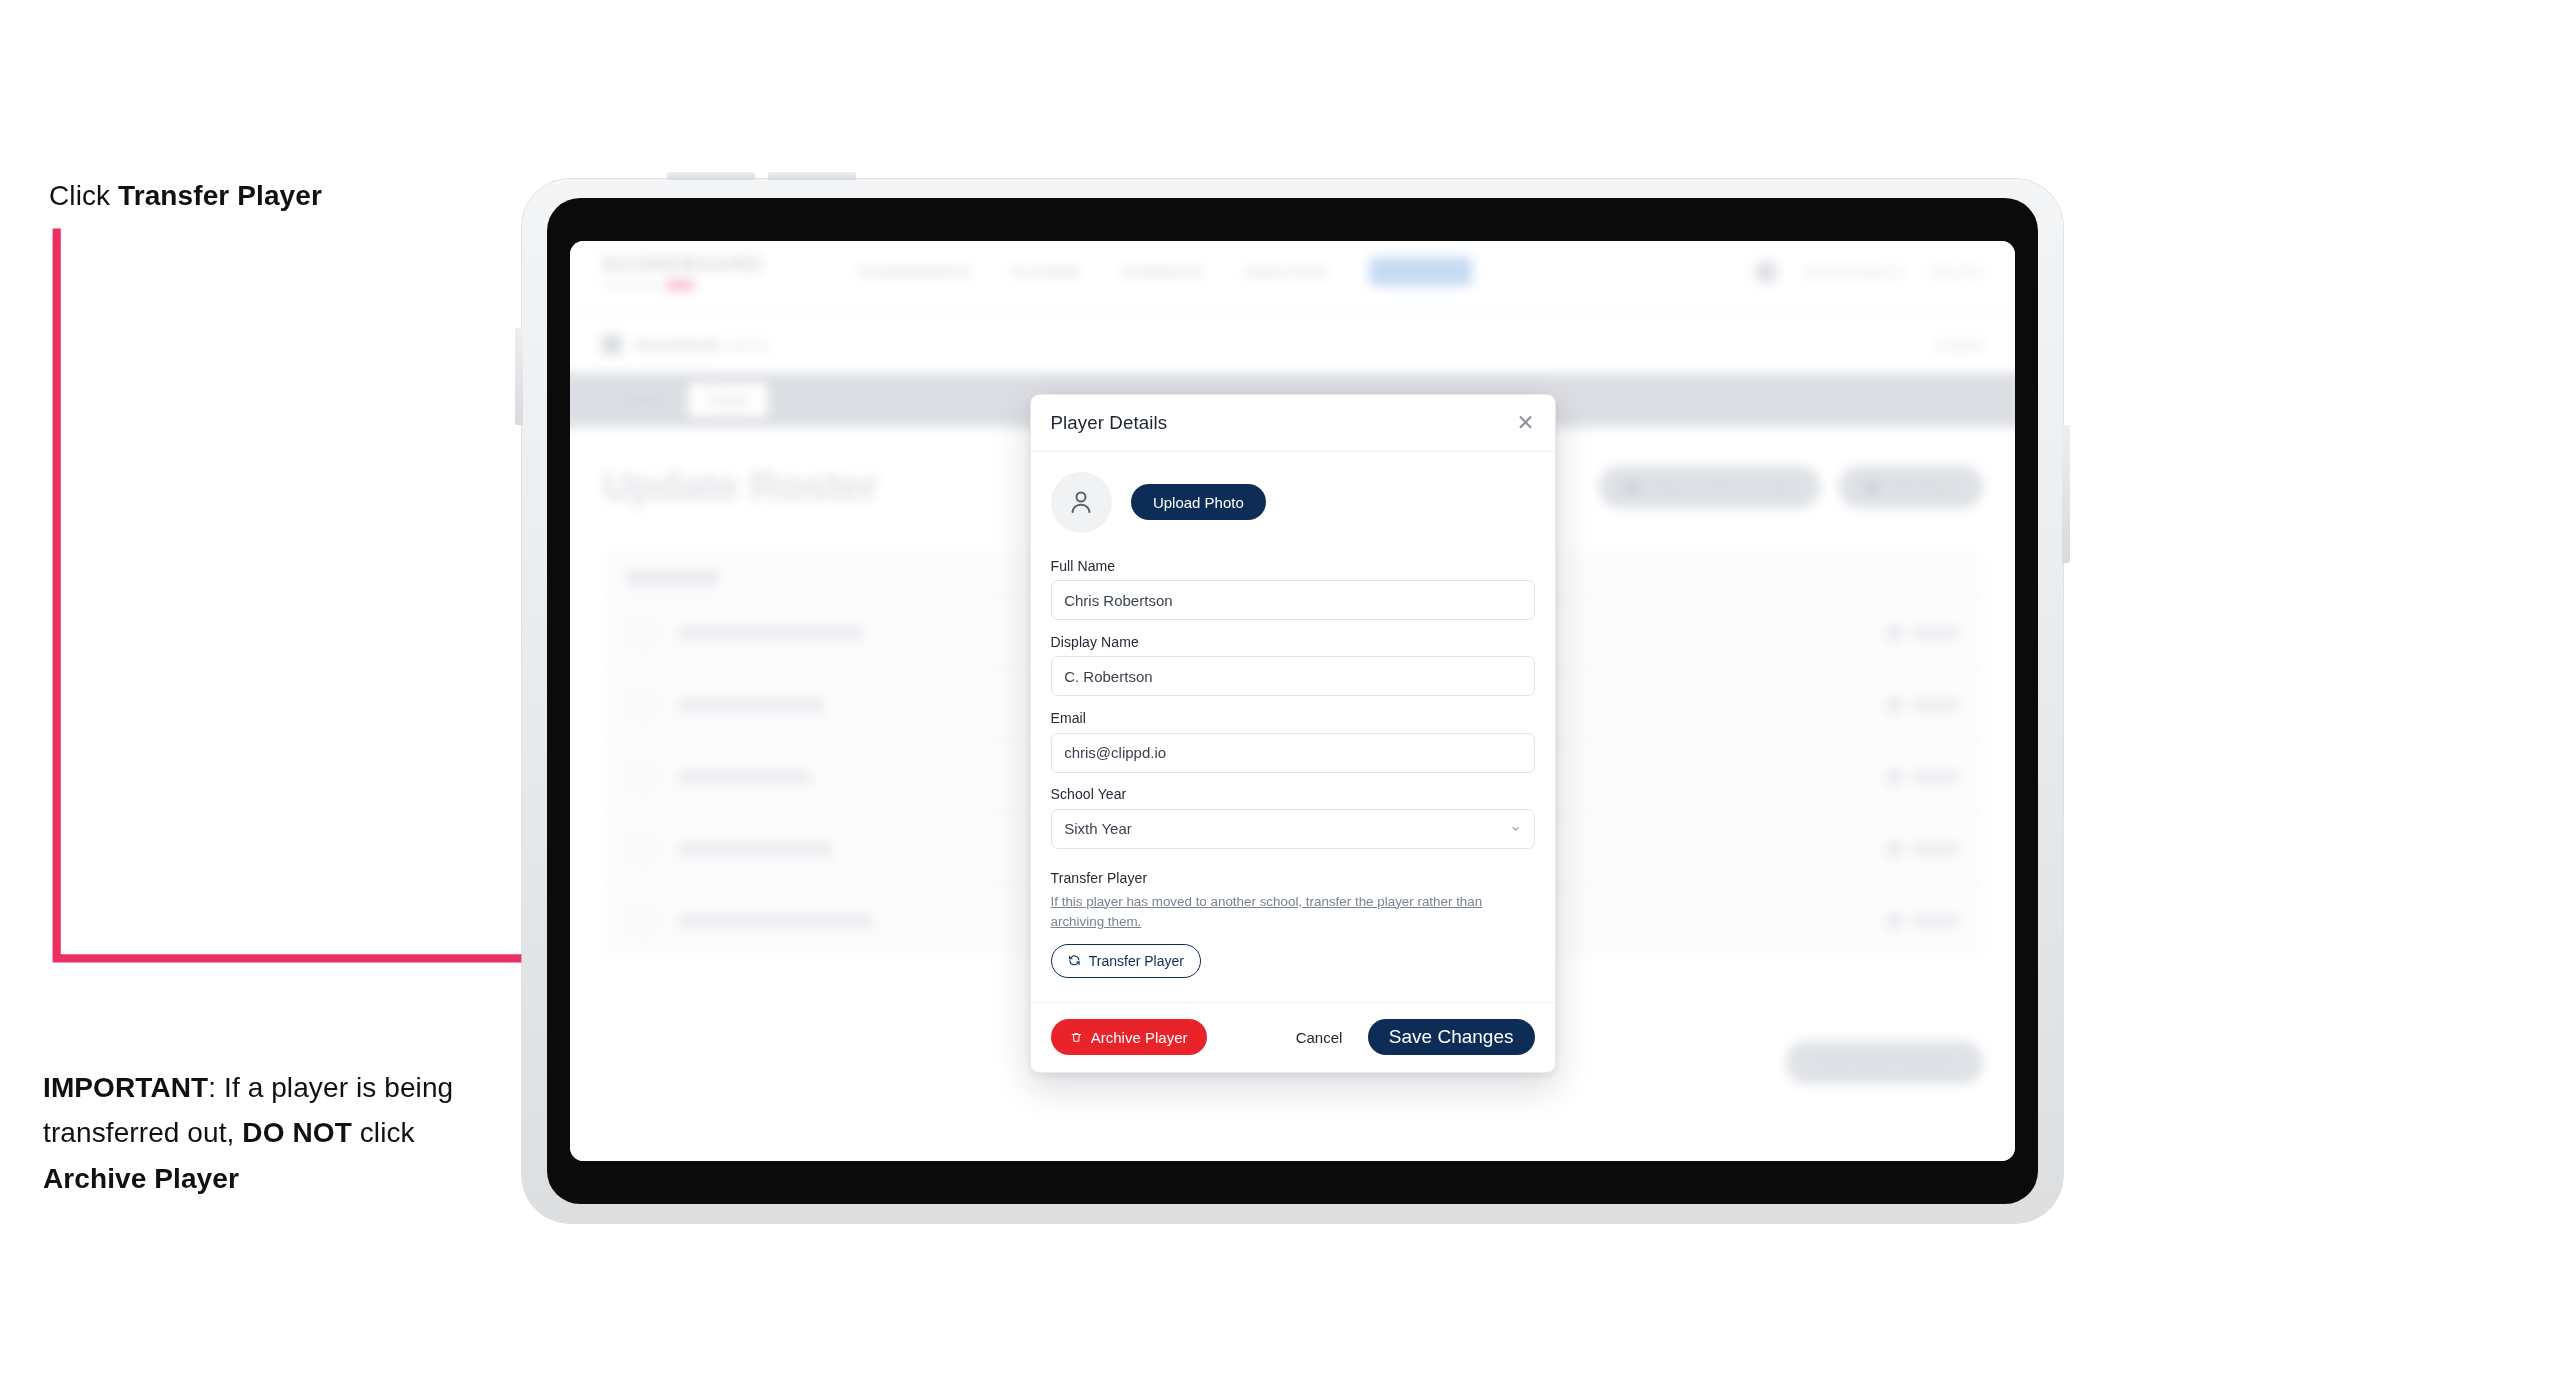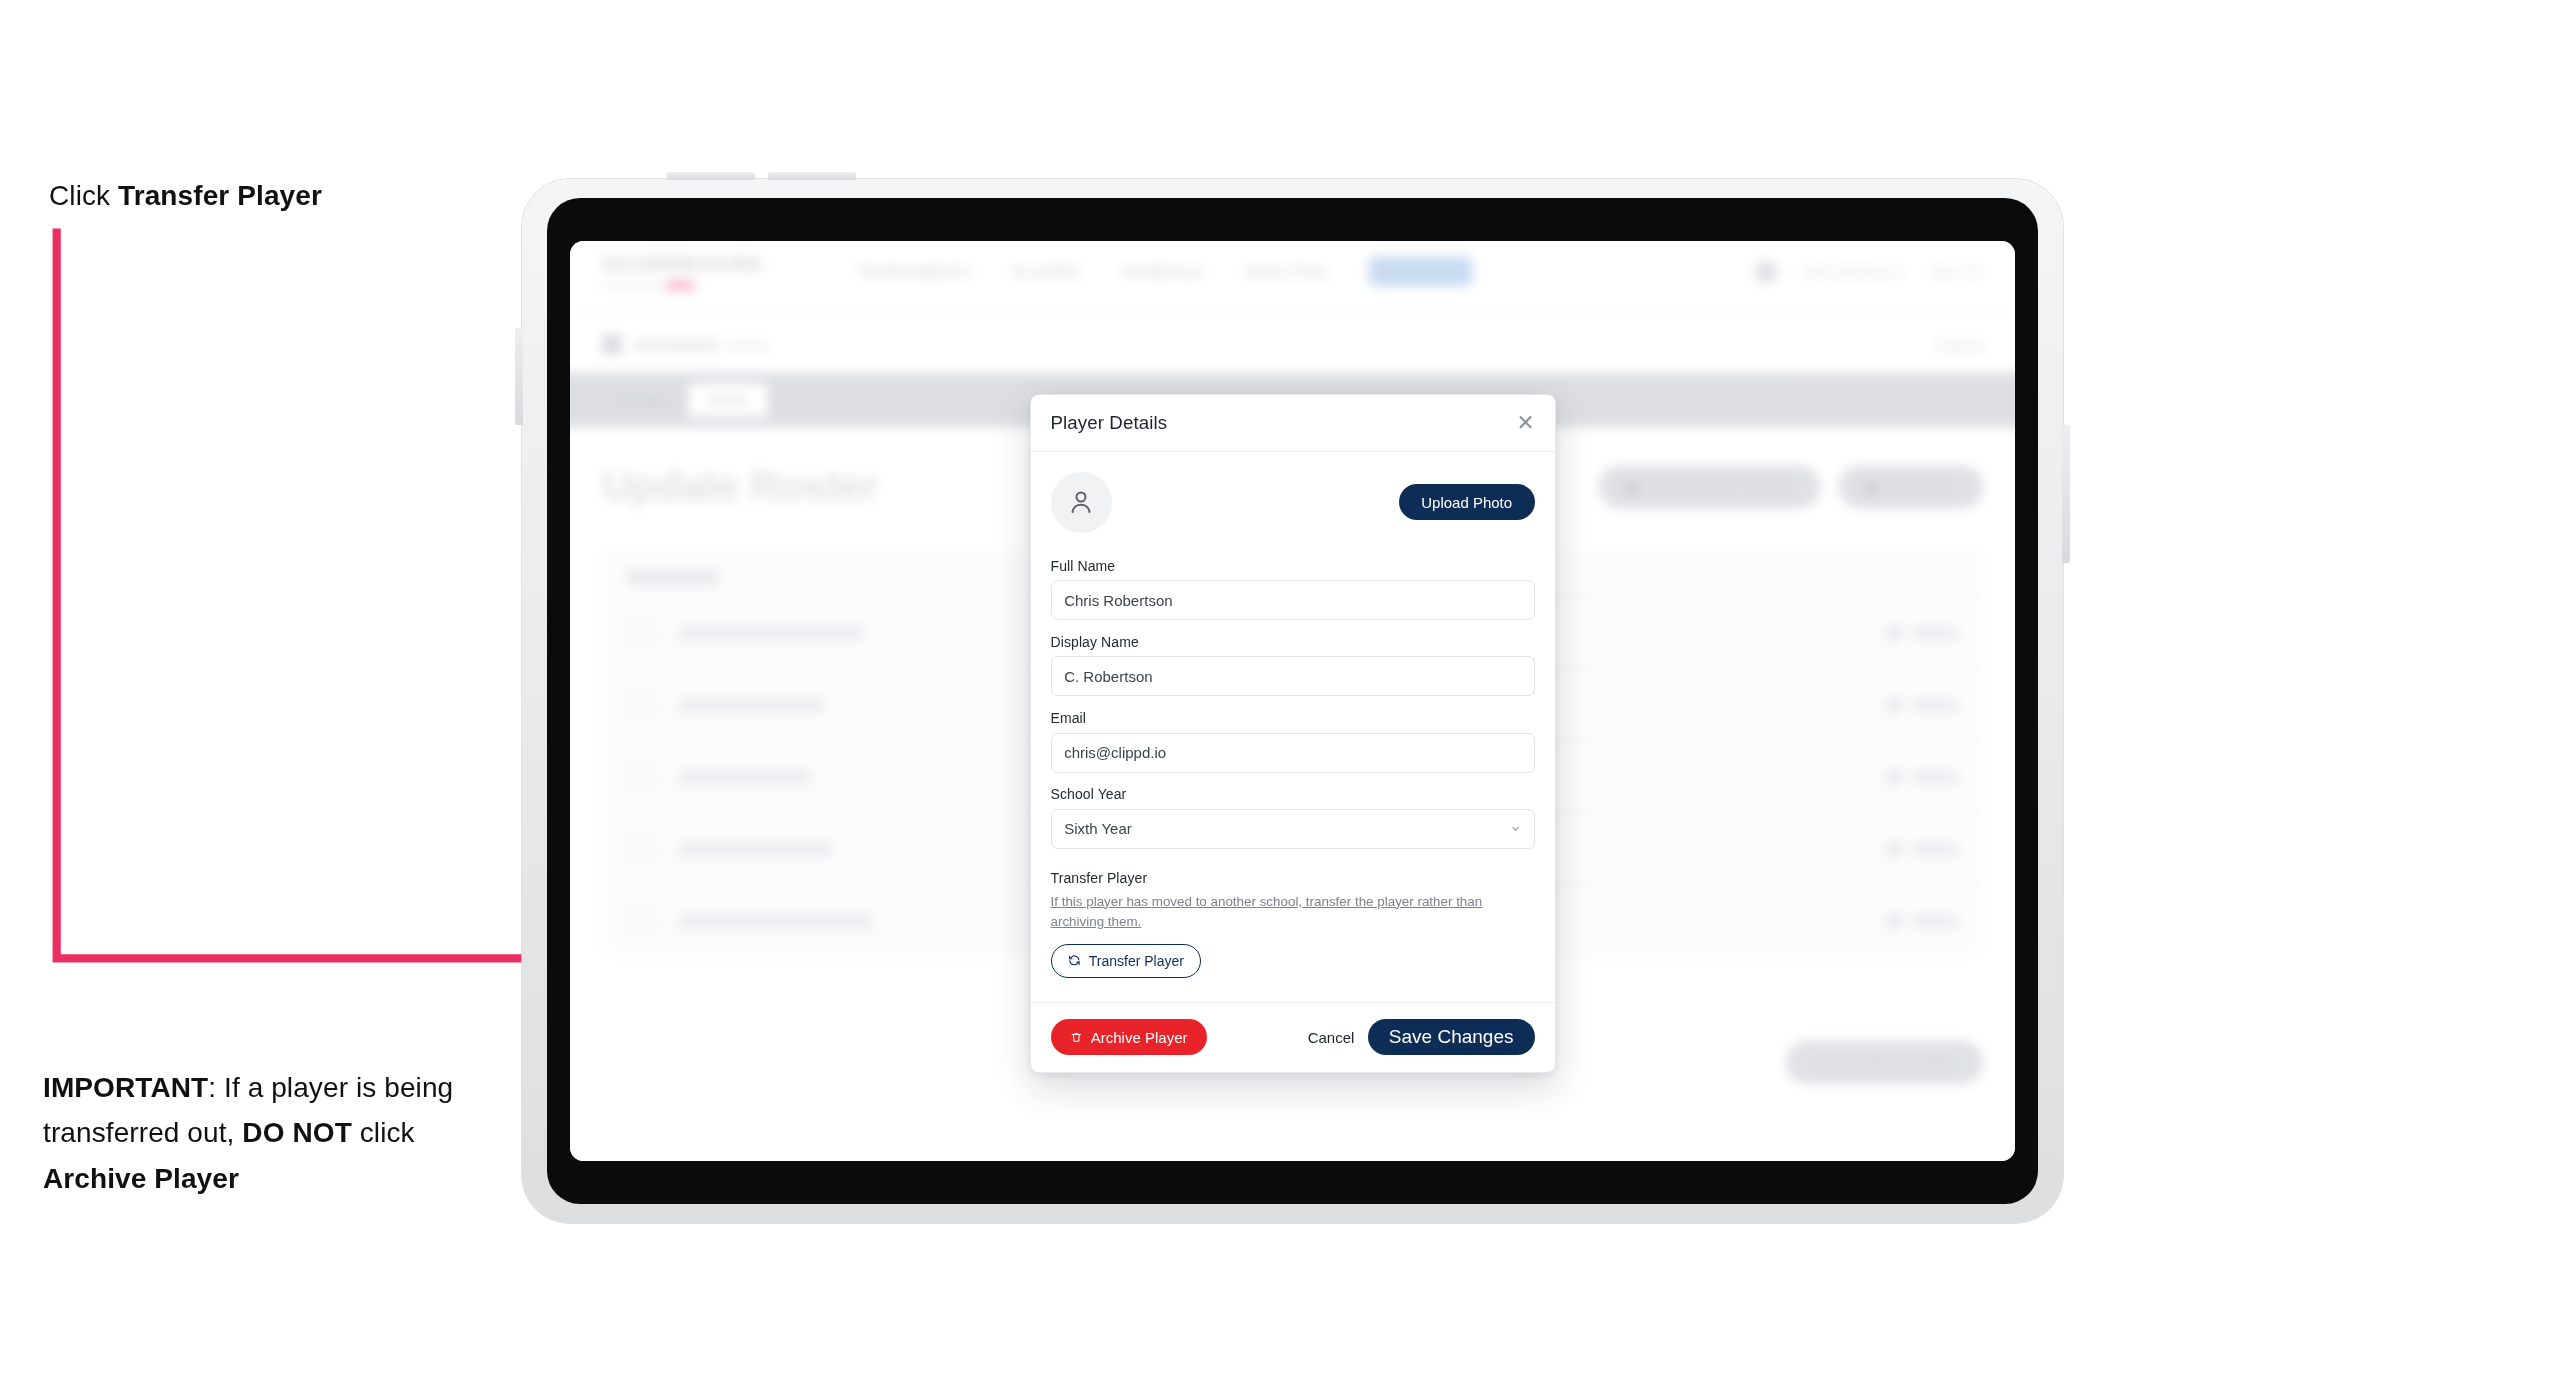--- a/index.html
+++ b/index.html
@@ -139,21 +139,21 @@
     overflow:hidden;
   }
   .m-head {
     height:57px; display:flex; align-items:center; justify-content:space-between;
     padding: 0 20px; border-bottom:0.7px solid #edeff2;
   }
   .m-title { font-size:18.7px; color:#1d2330; font-weight:400; letter-spacing:0.1px;}
   .m-close { font-size:21.6px; color:#8c929c; line-height:1; cursor:pointer; font-weight:300;}
   .m-body { padding: 20px 20px 6px; }
 
-  .photo-row { display:flex; align-items:center; gap:5px; margin-bottom:25px;justify-content:space-between;}
+  .photo-row { display:flex; align-items:center; gap:19px; margin-bottom:25px;}
   .avatar-c {
     width:61px;height:61px;border-radius:50%;background:#f1f2f4;
     display:flex;align-items:center;justify-content:center; flex:0 0 auto;
   }
   .upload-btn {
     background:#0d2d57; color:#fff; border:none; border-radius:745px;
     height:36px; padding:0 22.4px; font-size:15px; font-family:inherit; cursor:pointer;
   }
 
   .field { margin-bottom: 13.4px; }
@@ -178,21 +178,21 @@
 
   .m-foot {
     margin-top: 18px; border-top:0.7px solid #edeff2;
     padding: 16.4px 20px; display:flex; align-items:center;
   }
   .archive-btn {
     display:inline-flex; align-items:center; gap:8.2px;
     background:#e8242a; color:#fff; border:none; border-radius:745px;
     height:36px; padding:0 19.4px; font-size:15px; font-family:inherit; cursor:pointer;
   }
-  .foot-right { margin-left:auto; display:flex; align-items:center; gap:9px;}
+  .foot-right { margin-left:auto; display:flex; align-items:center; gap:21px;}
   .cancel-btn {
     background:none;border:none;color:#1d2330;font-size:15px;font-family:inherit;cursor:pointer;
     padding: 0 4.5px;
   }
   .save-btn {
     background:#0d2d57;color:#fff;border:none;border-radius:745px;
     height:36px;padding:0 21px;font-size:19px;font-family:inherit;cursor:pointer;
   }
   .ico { display:inline-flex; align-items:center; justify-content:center; }
 </style>

